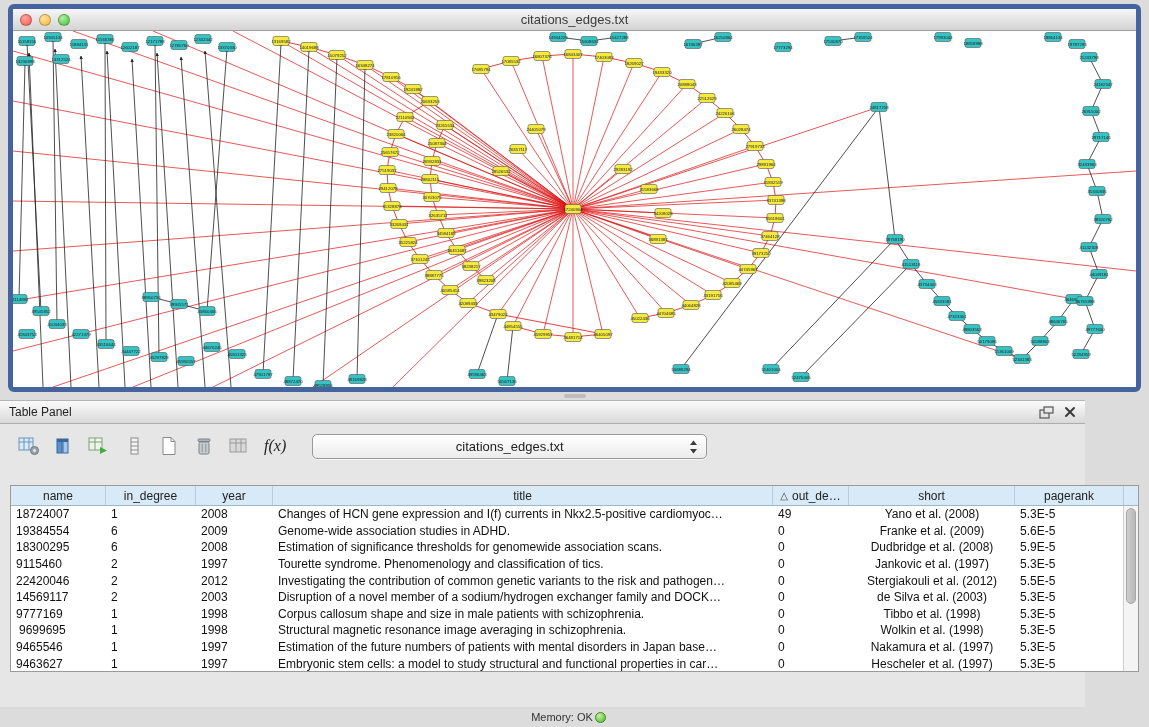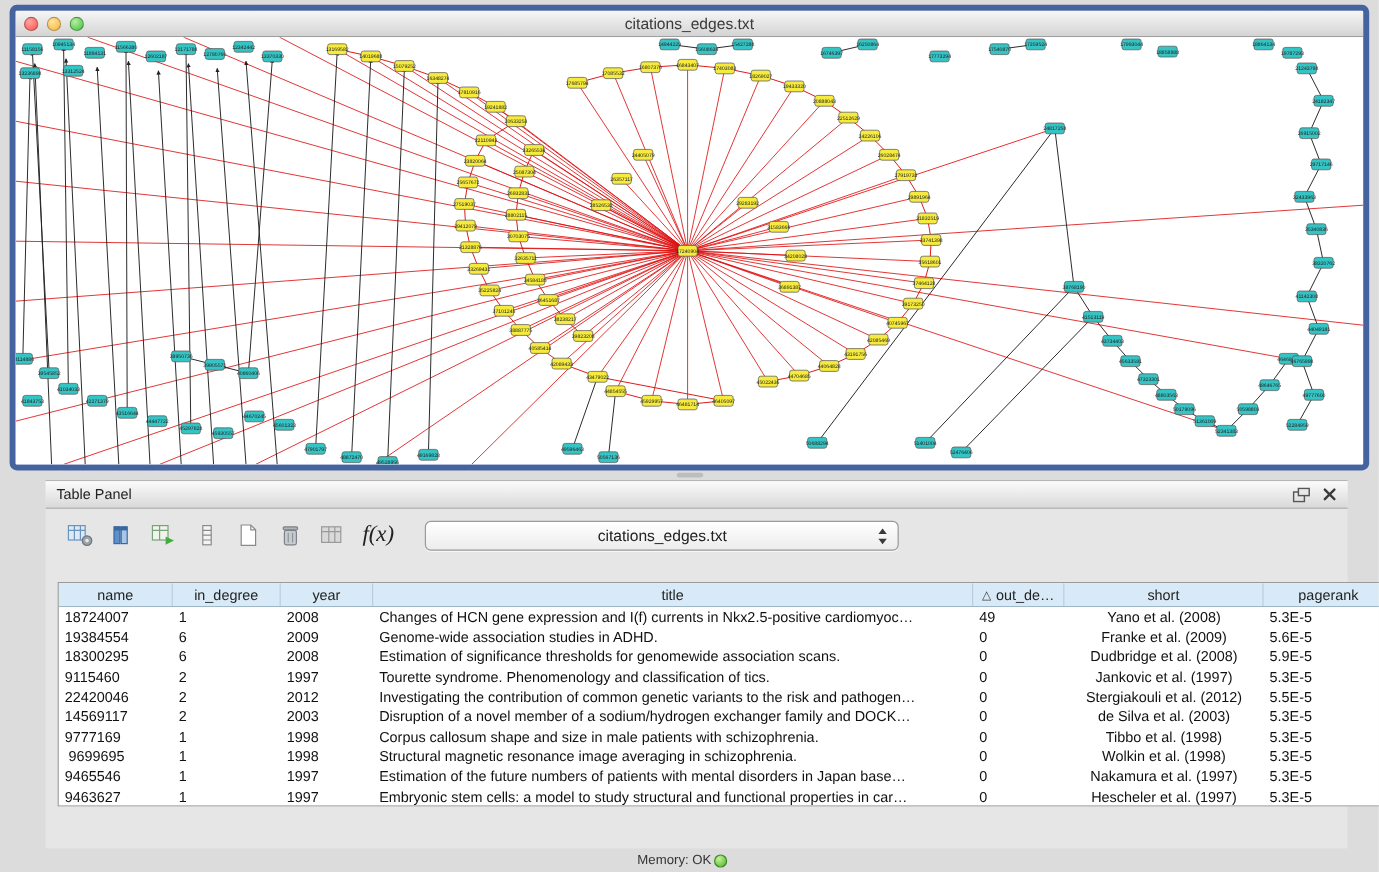--- a/index.html
+++ b/index.html
@@ -20,31 +20,31 @@
   .canvas { position:relative; width:1123px; height:356px; background:#ffffff; }
   .canvas svg { display:block; width:100%; height:100%; }
 
   
   .splitter { position:absolute; left:0; top:392px; width:100%; height:8px; cursor:row-resize; }
   .splitter .grip { position:absolute; left:50%; top:2px; width:22px; height:4px; margin-left:-11px;
     border-radius:2px; background:#bdbdbd; }
 
   
   .table-panel { position:absolute; left:0; top:400px; width:1085px; height:307px;
-    background:#e6e6e6; border-top:1px solid #b5b5b5;margin-left:38px; }
+    background:#e6e6e6; border-top:1px solid #b5b5b5; }
   .panel-header { height:23px; background:linear-gradient(#fbfbfb,#d9d9d9);
     border-bottom:1px solid #adadad; display:flex; align-items:center; padding:0 9px; }
   .panel-title { font-size:12px; color:#222; }
   .header-icons { margin-left:auto; display:flex; align-items:center; gap:10px; }
   .hicon { cursor:pointer; display:inline-flex; }
 
   .toolbar { display:flex; align-items:center; gap:9px; padding:8px 0 6px 16px; height:42px; }
   .ticon { width:26px; height:24px; display:inline-flex; align-items:center; justify-content:center;
     cursor:pointer; border-radius:3px; }
-  .fx { font-family:"Liberation Serif", serif; font-style:italic; font-size:19px; color:#222;
+  .fx { font-family:"Liberation Serif", serif; font-style:italic; font-size:16px; color:#222;
     cursor:pointer; padding:0 3px; }
   .combo { width:395px; height:25px; margin-left:14px; border:1px solid #9a9a9a; border-radius:5px;
     background:linear-gradient(#ffffff,#ececec); display:flex; align-items:center; justify-content:center;
     position:relative; font-size:13px; color:#222; cursor:pointer;
     box-shadow:0 1px 0 rgba(255,255,255,.7); }
   .combo-arrows { position:absolute; right:8px; top:5px; }
 
   .table-container { position:absolute; left:10px; top:84px; width:1129px; height:187px;
     background:#fff; border:1px solid #9a9a9a; overflow:hidden; }
   .thead { display:flex; height:20px; background:#d8eaf7; border-bottom:1px solid #9fb6c6; }

